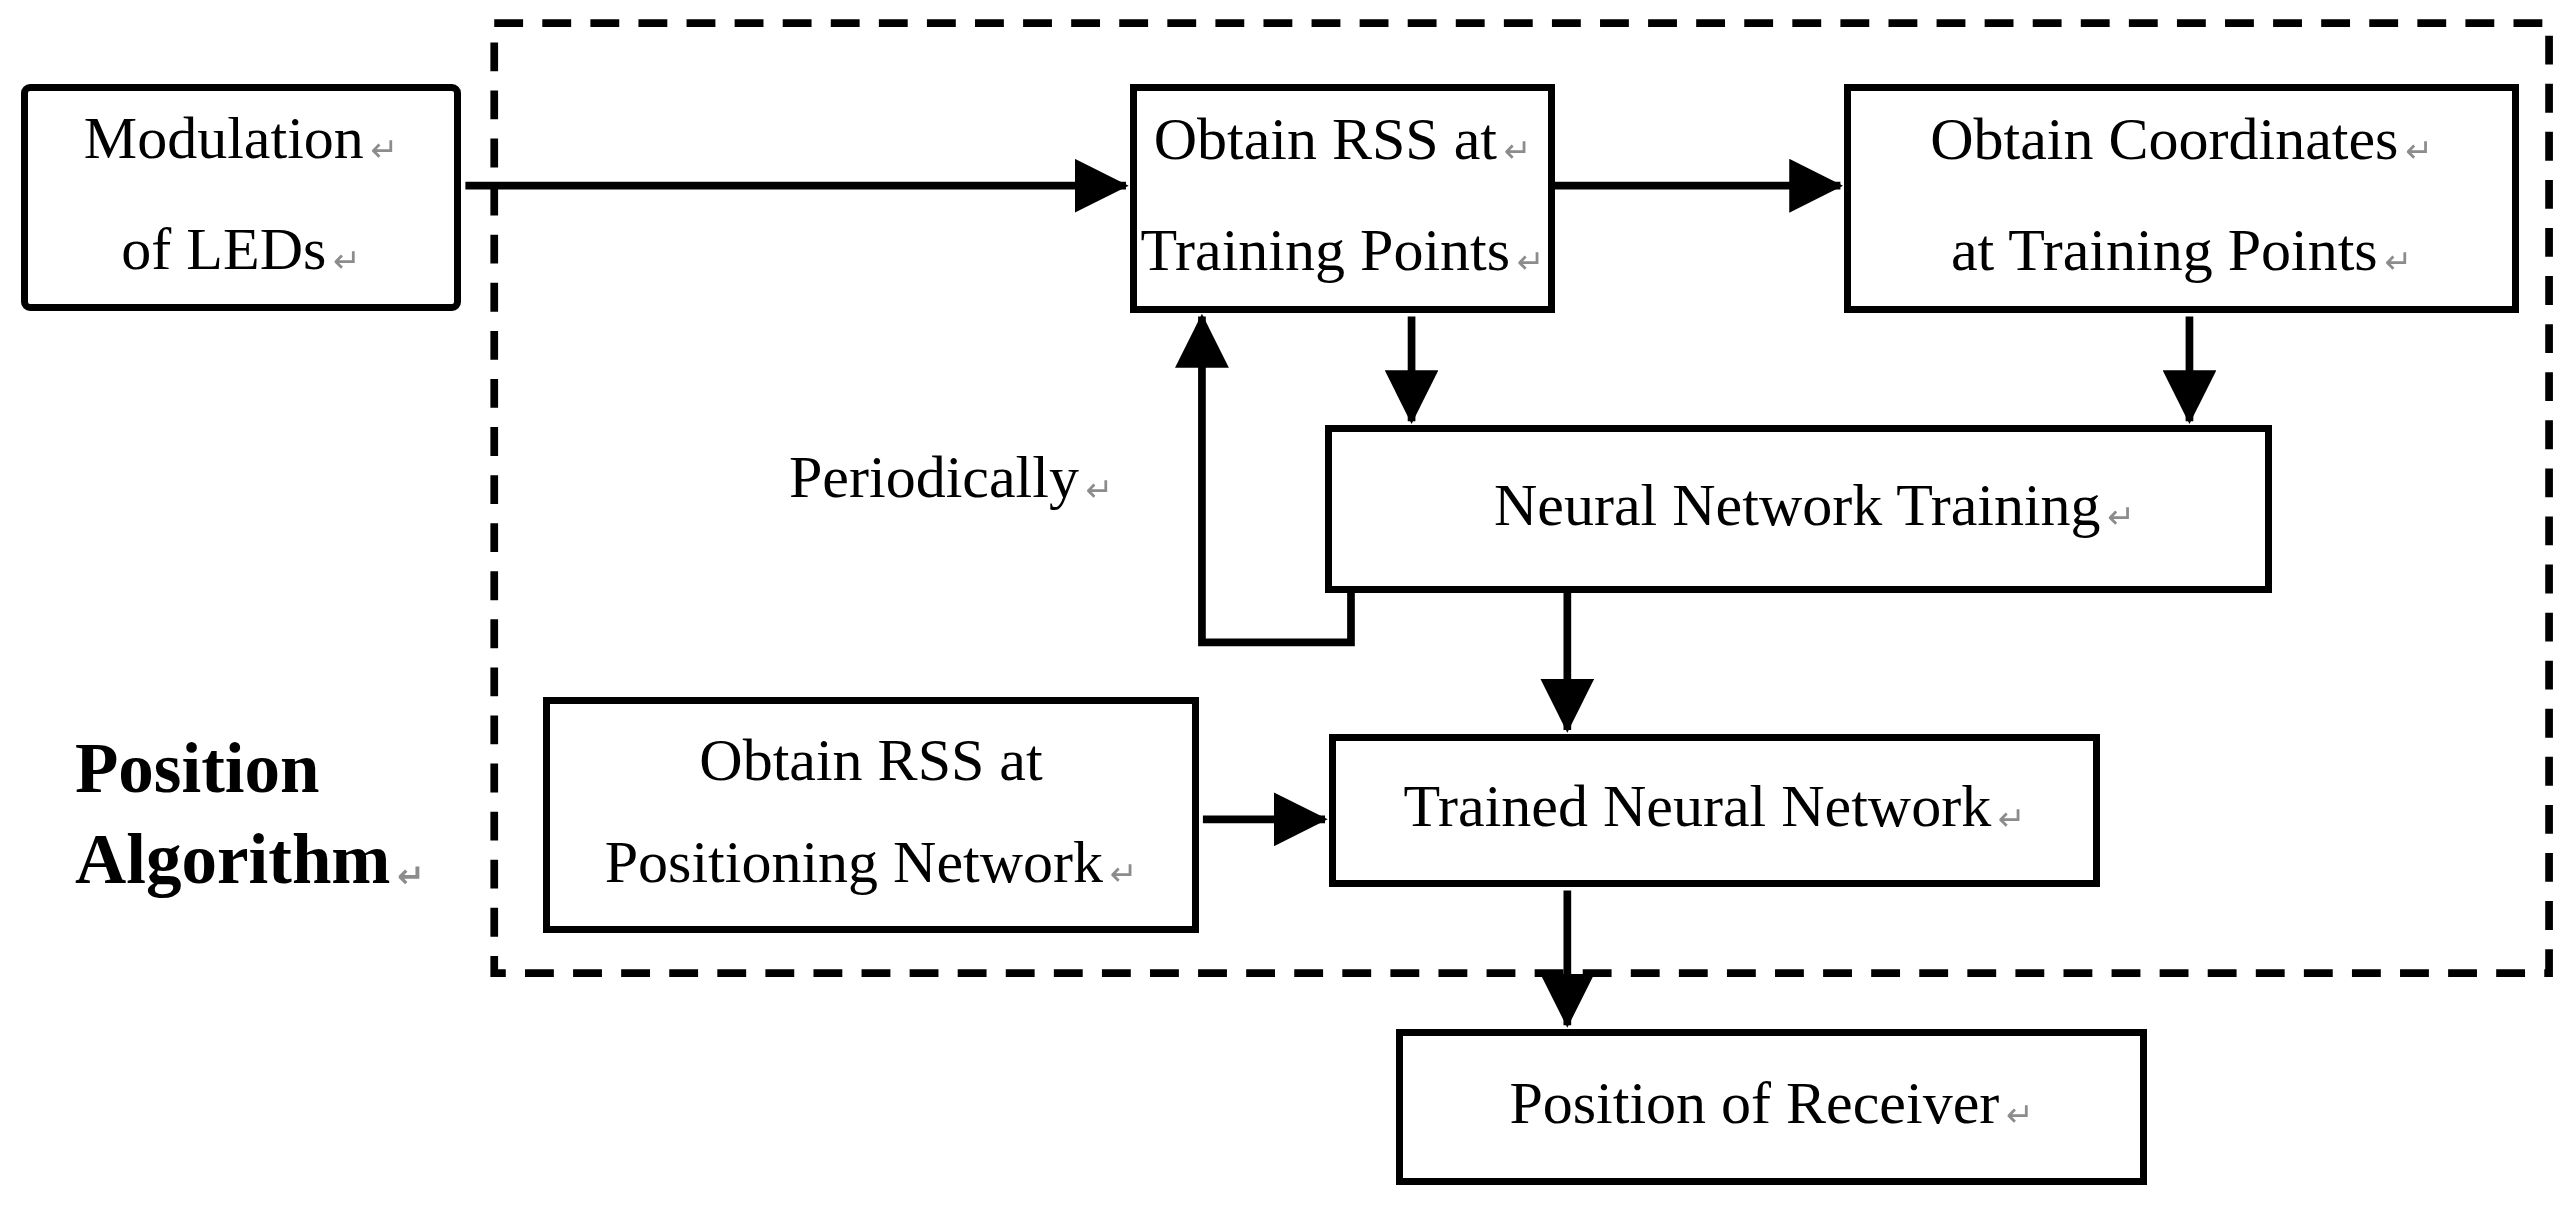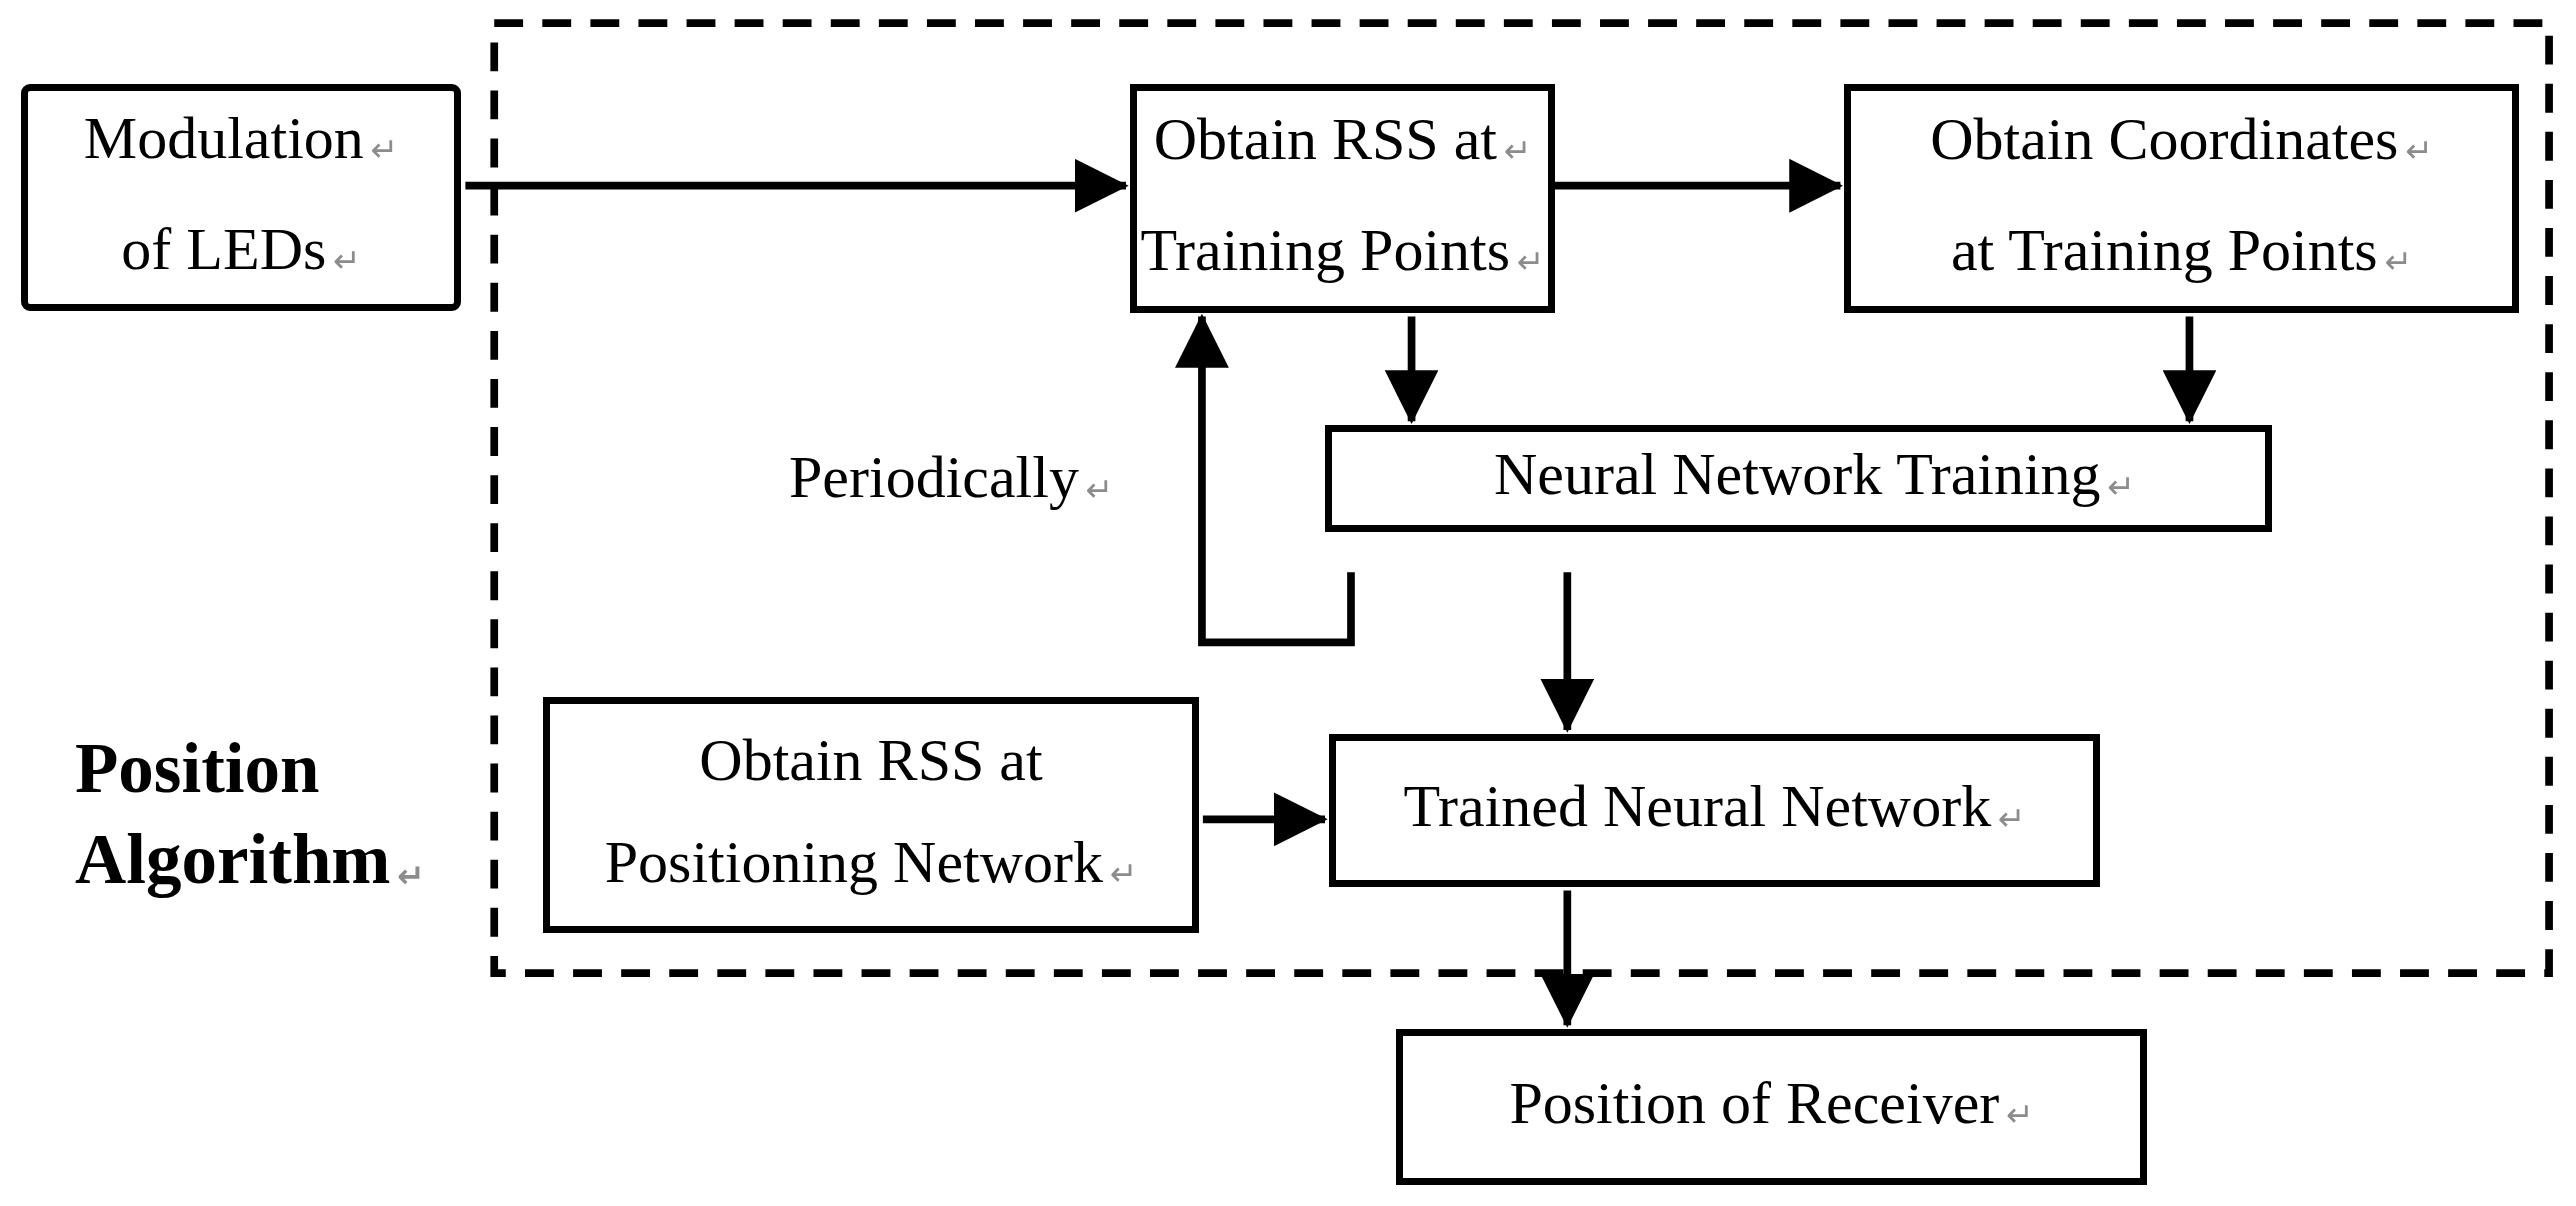--- a/index.html
+++ b/index.html
@@ -25,21 +25,21 @@
     font-weight:700; font-size:71px; line-height:91px; white-space:nowrap;
   }
   .loop-label {
     position:absolute; z-index:2; left:758px; top:440px;
     font-size:60px; line-height:74px; white-space:nowrap;margin-left:31px;
   }
   
   #box-modulation        { left:21px;   top:84px;   width:440px; height:227px;border-radius:9px; }
   #box-rss-training      { left:1130px; top:84px;   width:425px; height:229px; }
   #box-coords-training   { left:1844px; top:84px;   width:675px; height:229px; }
-  #box-nn-training       { left:1325px; top:425px;  width:947px; height:107px;padding-left:32px; }
+  #box-nn-training       { left:1325px; top:425px;  width:947px; height:168px;padding-left:32px; }
   #box-rss-positioning   { left:543px;  top:697px;  width:656px; height:236px; }
   #box-trained-nn        { left:1329px; top:734px;  width:771px; height:153px; }
   #box-position-receiver { left:1396px; top:1029px; width:751px; height:156px; }
 </style>
 </head>
 <body>
 
 <div id="figure">
 
   <svg id="wires" width="2576" height="1207" viewBox="0 0 2679 1255">

